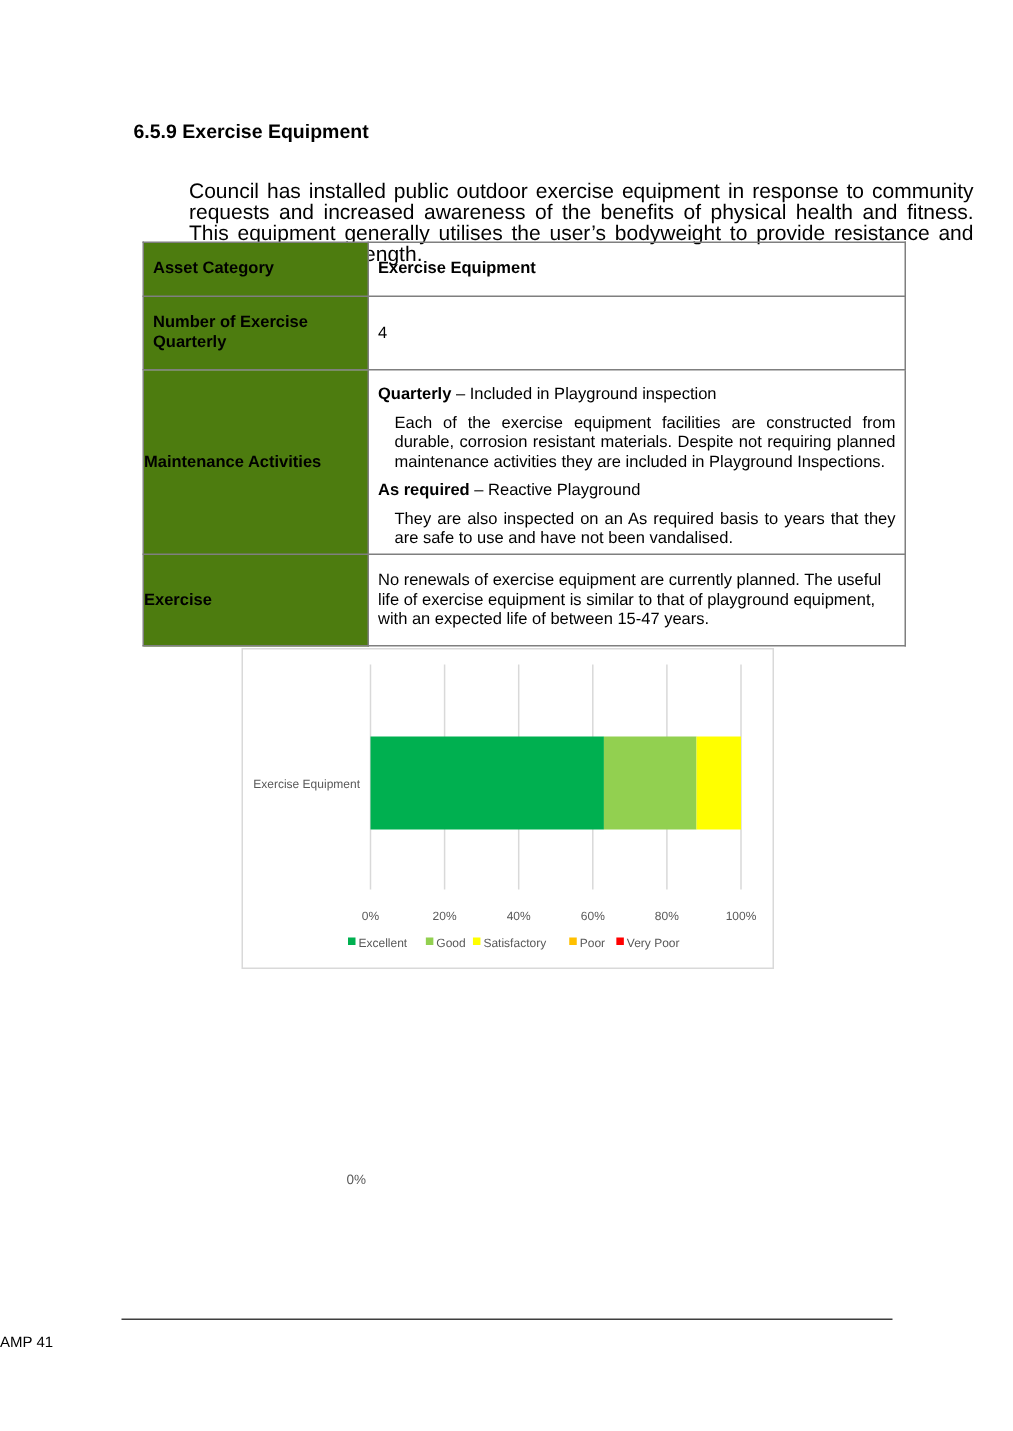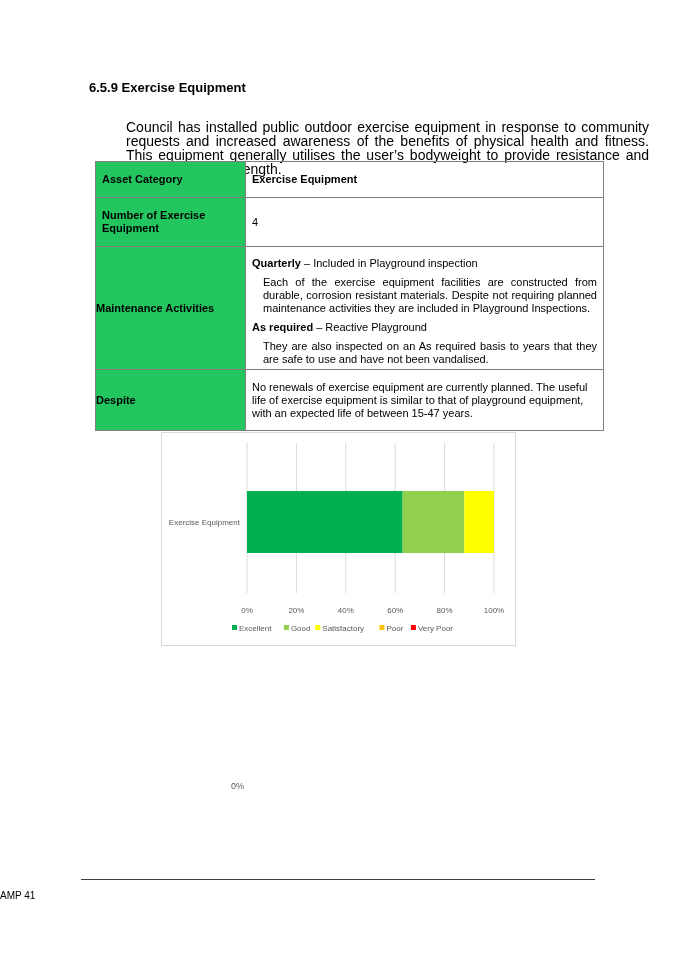--- a/index.html
+++ b/index.html
@@ -1,21 +1,21 @@
 <!DOCTYPE html>
 <html><head>
 <meta charset="utf-8">
 <style>
   html, body { margin:0; padding:0; background:#ffffff; }
   body { width:675px; height:954px; position:relative; font-family:"Liberation Sans", sans-serif; color:#000; overflow:hidden; }
   .heading { position:absolute; left:89px; top:80px; font-size:13px; font-weight:bold; }
   .intro { position:absolute; left:81px; top:120px; width:523px; font-size:14px; line-height:14px; text-align:justify;margin-left:45px; }
   table.asset { position:absolute; left:95px; top:161px; width:509px; border-collapse:collapse; font-size:11px; }
   table.asset td { border:1px solid #7f7f7f; vertical-align:middle; }
-  td.lbl { background:#22c55e; font-weight:bold; width:137px; padding:0 6px; line-height:13px; }
+  td.lbl { background:#4d7c0f; font-weight:bold; width:137px; padding:0 6px; line-height:13px; }
   td.val { padding:4px 6px 4px 6px; line-height:13px; }
   .r1 td { height:27px; }
   .r2 td { height:40px; }
   .r4 td { height:52px; }
   td.lbl.flush { padding-left:0;margin-left:48px; }
   .maint p { margin:0; }
   .maint .ind { padding-left:11px; text-align:justify; }
   .maint .gap { margin-top:6px; }
   .chart { position:absolute; left:161px; top:432px; width:353px; height:212px; border:1px solid #d9d9d9; background:#fff; }
   .chart svg { position:absolute; left:0; top:0; }
@@ -30,34 +30,34 @@
 <div class="heading">6.5.9 Exercise Equipment</div>
 <div class="intro">Council has installed public outdoor exercise equipment in response to community requests and increased awareness of the benefits of physical health and fitness. This equipment generally utilises the user’s bodyweight to provide resistance and develop muscle strength.</div>
 
 <table class="asset">
   <tbody>
       <tr class="r1">
     <td class="lbl">Asset Category</td>
     <td class="val" style="font-weight:bold">Exercise Equipment</td>
   </tr>
   <tr class="r2">
-    <td class="lbl">Number of Exercise Equipment</td>
+    <td class="lbl">Number of Exercise Quarterly</td>
     <td class="val">4</td>
   </tr>
   <tr class="r3">
     <td class="lbl flush">Maintenance Activities</td>
     <td class="val maint" style="padding-top:10px;padding-bottom:3px">
       <p><b>Quarterly</b><span> – Included in Playground inspection</span></p>
       <p class="ind gap">Each of the exercise equipment facilities are constructed from durable, corrosion resistant materials. Despite not requiring planned maintenance activities they are included in Playground Inspections.</p>
       <p class="gap"><b>As required</b><span> – Reactive Playground</span></p>
       <p class="ind gap">They are also inspected on an As required basis to years that they are safe to use and have not been vandalised.</p>
     </td>
   </tr>
   <tr class="r4">
-    <td class="lbl flush">Despite</td>
+    <td class="lbl flush">Exercise</td>
     <td class="val">No renewals of exercise equipment are currently planned. The useful life of exercise equipment is similar to that of playground equipment, with an expected life of between 15-47 years.</td>
   </tr>
 </tbody>
   </table>
 
 <div class="chart">
   <svg id="chart-svg" width="353" height="212">
       <line x1="85" x2="85" y1="10" y2="160" stroke="#d9d9d9" stroke-width="1"></line>
       <text x="85" y="180" text-anchor="middle">0%</text>
       <line x1="134.4" x2="134.4" y1="10" y2="160" stroke="#d9d9d9" stroke-width="1"></line>

